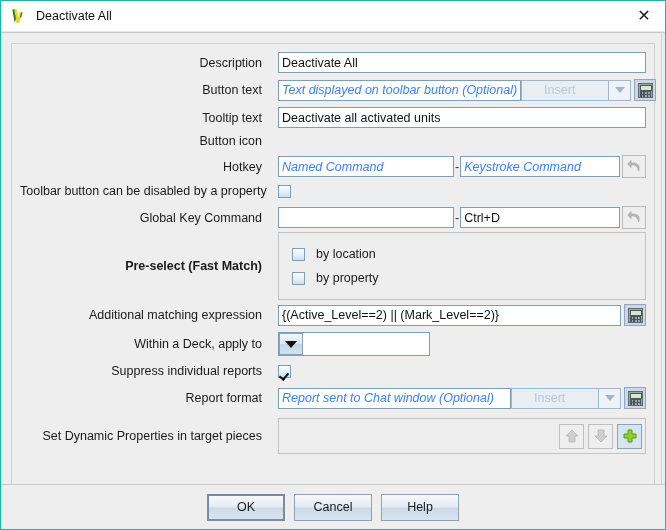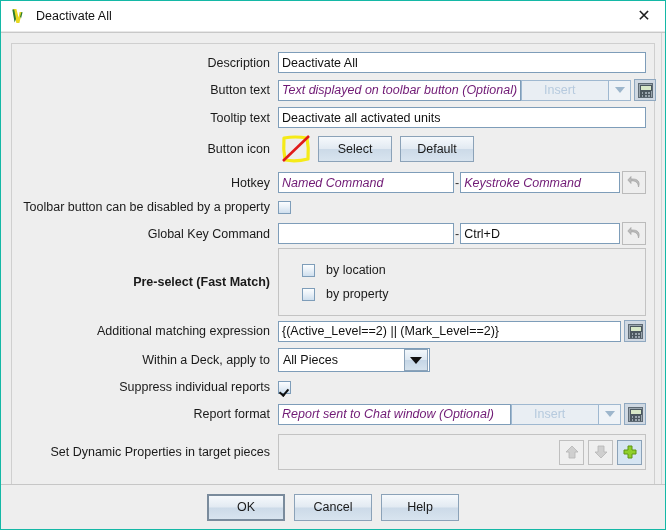--- a/index.html
+++ b/index.html
@@ -43,34 +43,34 @@
     border-left: 1px solid #cfcfcf;
     border-right: 1px solid #cfcfcf;
     border-top: 1px solid #cfcfcf;
     height: 100%;
     padding: 8px 8px 0 8px;
     position: relative;
   }
   .row { display: flex; align-items: center; margin-bottom: 6px; }
   .lbl {
     width: 258px; flex: 0 0 258px;
-    text-align: right; padding-right: 8px;
+    text-align: right; padding-right: 16px;
     font-size: 12.5px; color: #1a1a1a; white-space: nowrap;
   }
   .field-area { flex: 1 1 auto; display: flex; align-items: center; }
   
   .tf {
     height: 21px; background: #ffffff;
     border: 1px solid #7e9db9;
     font-size: 12.5px; color: #111;
     padding: 0 3px; display: flex; align-items: center;
     font-family: "Liberation Sans", sans-serif;
     overflow: hidden; white-space: nowrap;
   }
-  .tf.ph { color: #701a75; font-style: italic; }
+  .tf.ph { color: #3b82f6; font-style: italic; }
   .tf.grow { flex: 1 1 auto; }
   
   .insert-combo {
     height: 21px; width: 88px; flex: 0 0 88px;
     background: #e9eef3; border: 1px solid #9fb8d0;
     display: flex; align-items: center; padding-left: 22px;
     font-size: 12.5px; color: #b6cade;
   }
   .combo-arrow-dis {
     width: 22px; height: 21px; flex: 0 0 22px;
@@ -127,21 +127,21 @@
   }
   .cb.checked::after {
     content: ""; position: absolute; left: 2px; top: 5px;
     width: 4px; height: 7px; border: solid #101010;
     border-width: 0 2px 2px 0; transform: rotate(40deg);
   }
   .dash { font-size: 12.5px; color: #333; padding: 0 1px; }
   
   .panel {
     border: 1px solid #c3c3c3; background: #eeeeee;
-    padding: 9px 12px; flex: 1 1 auto;
+    padding: 9px 2px; flex: 1 1 auto;
   }
   .panel-row { display: flex; align-items: center; height: 24px; }
   .panel-row span { font-size: 12.5px; color: #1a1a1a; margin-left: 11px; }
   
   .dd {
     height: 24px; width: 152px; flex: 0 0 152px;
     border: 1px solid #7e9db9; background: #ffffff;
     display: flex; align-items: center;
   }
   .dd-text { flex: 1 1 auto; font-size: 12.5px; color: #111; padding-left: 4px; }
@@ -226,30 +226,20 @@
 
       <div class="row">
         <div class="lbl">Tooltip text</div>
         <div class="field-area">
           <div class="tf grow">Deactivate all activated units</div>
         </div>
       </div>
 
       <div class="row" style="margin-bottom:7px;">
         <div class="lbl">Button icon</div>
-        <div class="field-area">
-          <div class="icon-preview">
-            <svg width="40" height="30" viewBox="0 0 40 30">
-              <path d="M6 4 Q5 15 7 26 Q18 28 30 25 Q31 14 29 4 Q17 2 6 4 Z" fill="none" stroke="#f5ea18" stroke-width="3.2" stroke-linejoin="round"></path>
-              <line x1="5" y1="27" x2="31" y2="2" stroke="#e01b1b" stroke-width="2.6"></line>
-            </svg>
-          </div>
-          <div class="btn">Select</div>
-          <div class="btn">Default</div>
-        </div>
       </div>
 
       <div class="row">
         <div class="lbl">Hotkey</div>
         <div class="field-area">
           <div class="tf ph" style="width:176px;flex:0 0 176px;">Named Command</div>
           <span class="dash">-</span>
           <div class="tf ph grow">Keystroke Command</div>
           <div class="undobtn">
             <svg width="15" height="15" viewBox="0 0 15 15">
@@ -303,21 +293,20 @@
           <div class="calcbtn">
             <span class="calc-ico"></span>
           </div>
         </div>
       </div>
 
       <div class="row" style="margin-bottom:8px;">
         <div class="lbl">Within a Deck, apply to</div>
         <div class="field-area">
           <div class="dd">
-            <span class="dd-text">All Pieces</span>
             <span class="dd-btn">
                 <i></i>
               </span>
           </div>
         </div>
       </div>
 
       <div class="row" style="margin-bottom:9px;">
         <div class="lbl">Suppress individual reports</div>
         <div class="field-area">

